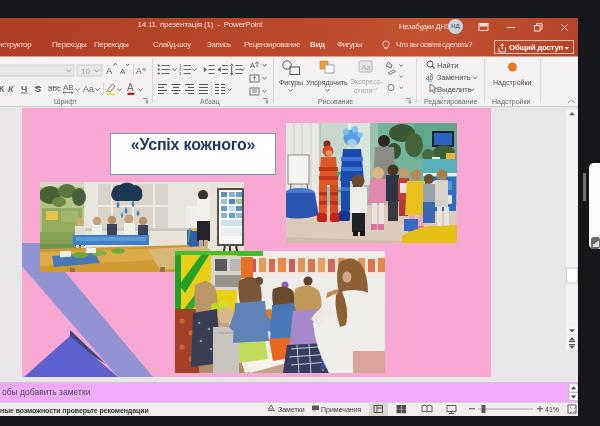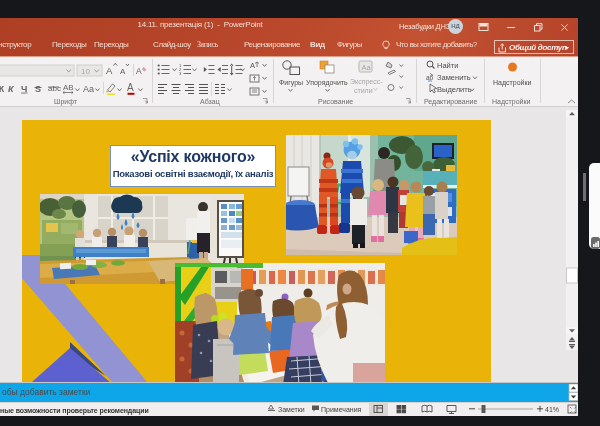--- a/index.html
+++ b/index.html
@@ -6,29 +6,29 @@
 *{box-sizing:border-box;}
 #stage{position:relative;width:600px;height:426px;background:#15171a;overflow:hidden;}
 .abs{position:absolute;}
 #redbar{left:0;top:18px;width:578px;height:38px;background:linear-gradient(115deg,#ae3f24 0%,#b8472b 45%,#c25231 72%,#b4432a 100%);}
 #titletext{left:0;top:20px;width:400px;text-align:center;color:#f3ddd6;font-size:8px;letter-spacing:-0.2px;}
 #acctname{left:399px;top:22px;color:#f6e4de;font-size:7.5px;letter-spacing:-0.2px;}
 #avatar{left:448px;top:19px;width:15px;height:15px;border-radius:50%;background:#cdd3da;color:#5d6e80;font-size:6px;font-weight:bold;text-align:center;line-height:15px;}
 .tab{top:40px;color:#f3dbd2;font-size:8px;letter-spacing:-0.4px;white-space:nowrap;}
 #ribbon{left:0;top:56px;width:578px;height:51px;background:#f3f1f1;border-top:1px solid #dd9d88;border-bottom:1px solid #d2cfce;}
 #work{left:0;top:107px;width:578px;height:275px;background:#e8e6e6;}
-#slide{left:22px;top:108px;width:469px;height:269px;background:#eab308;overflow:hidden;margin-top:12px;}
+#slide{left:22px;top:108px;width:469px;height:269px;background:#f9a8d4;overflow:hidden;}
 #tbox{left:88px;top:25px;width:166px;height:42px;border:1px solid #7694bc;background:#fff;text-align:center;white-space:nowrap;}
 #tbox .t1{font-size:16px;font-weight:bold;color:#1f3864;margin-top:2px;letter-spacing:-0.2px;}
 #tbox .t2{font-size:9.5px;font-weight:bold;color:#1f3864;margin-top:2px;letter-spacing:-0.25px;}
 .photo{position:absolute;overflow:hidden;}
 #ph1{left:18px;top:74px;width:204px;height:90px;background:#e4ded2;}
 #ph2{left:264px;top:15px;width:171px;height:120px;background:#8db5a5;}
 #ph3{left:153px;top:143px;width:210px;height:122px;background:#c8b49a;}
-#notesbar{left:0;top:382px;width:578px;height:20px;background:#0ea5e9;border-top:1px solid #c9c6c6;color:#4d4a4a;font-size:8.5px;}
+#notesbar{left:0;top:382px;width:578px;height:20px;background:#f0abfc;border-top:1px solid #c9c6c6;color:#4d4a4a;font-size:8.5px;}
 #statusbar{left:0;top:402px;width:578px;height:14px;background:#f0eeee;border-top:1px solid #d6d3d3;color:#413e3e;font-size:7px;}
 #rightcol{left:578px;top:0;width:22px;height:426px;background:#15171a;}
 #overlaybox{left:589px;top:163px;width:16px;height:86px;background:#fbfbfb;border-radius:5px;}
 #graybar{left:583px;top:173px;width:3px;height:28px;background:#6f6f6f;}
 </style>
 </head>
 <body>
 <div id="stage">
   <div id="redbar" class="abs"></div>
   <div id="titletext" class="abs">14.11. презентація (1)&nbsp; -&nbsp; PowerPoint</div>
@@ -41,30 +41,30 @@
       <line x1="29" y1="5.5" x2="37" y2="5.5"></line>
       <rect x="56.5" y="3.5" width="5.5" height="5.5"></rect>
         <path d="M58.5 3.5 v-1.8 h5.5 v5.5 h-1.8"></path>
       <path d="M83.5 2.5 l6 6 M89.5 2.5 l-6 6"></path>
     </g>
   </svg>
   <div class="tab abs" style="left:-10px;">Конструктор</div>
   <div class="tab abs" style="left:52px;">Переходы</div>
   <div class="tab abs" style="left:94px;">Переходы</div>
   <div class="tab abs" style="left:153px;">Слайд-шоу</div>
-  <div class="tab abs" style="left:197px;font-family:Liberation Serif, serif;">Запись</div>
+  <div class="tab abs" style="left:207px;">Запись</div>
   <div class="tab abs" style="left:244px;text-align:right;">Рецензирование</div>
   <div class="tab abs" style="left:310px;font-weight:bold;">Вид</div>
   <div class="tab abs" style="left:337px;">Фигуры</div>
-  <div class="tab abs" style="left:396px;letter-spacing:-0.55px;">Что вы хотите добавить?</div>
+  <div class="tab abs" style="left:396px;letter-spacing:-0.55px;">Что вы освітні сделать?</div>
   <svg class="abs" style="left:381px;top:40px" width="10" height="11" viewBox="0 0 10 11">
       <path d="M5 1 a3.2 3.2 0 0 1 3.2 3.2 c0 1.8-1.6 2.2-1.6 3.4 h-3.2 c0-1.2-1.6-1.6-1.6-3.4 A3.2 3.2 0 0 1 5 1 z M3.6 8.6 h2.8" stroke="#f3dbd2" fill="none" stroke-width="0.9"></path>
     </svg>
   <div class="abs" style="left:494px;top:40px;width:80px;height:14px;border:1px solid #e5c0b2;"></div>
-  <div class="abs" style="left:509px;top:43px;color:#fdf4f1;font-size:8px;font-weight:bold;letter-spacing:-0.3px;font-style:italic;">Общий доступ</div>
+  <div class="abs" style="left:509px;top:43px;color:#fdf4f1;font-size:8px;font-weight:bold;letter-spacing:-0.3px;">Общий доступ</div>
   <svg class="abs" style="left:498px;top:42.5px" width="72" height="10" viewBox="0 0 72 10">
     <path d="M1 4.5 v4.5 h6.5 v-4.5 M4.2 6.5 v-5.5 M2.4 2.6 l1.8-1.8 1.8 1.8" stroke="#fdf4f1" fill="none" stroke-width="0.9"></path>
     <path d="M66.5 4 l2.3 2.8 2.3-2.8 z" fill="#fdf4f1"></path>
   </svg>
 
   <div id="ribbon" class="abs"></div>
   <svg class="abs" style="left:0;top:56px" width="578" height="51" viewBox="0 0 578 51" font-family="Liberation Sans, sans-serif">
     <g stroke="#d8d5d4" stroke-width="1">
       <line x1="152.5" y1="3" x2="152.5" y2="47"></line>
       <line x1="273.5" y1="3" x2="273.5" y2="47"></line>
@@ -534,21 +534,20 @@
       <path d="M164 12 q11-9 21 0 q8 10 8 30 l-7 17 -19-6 q-8-24-3-41z" fill="#8d5f33"></path>
       <ellipse cx="172" cy="26" rx="4.5" ry="5.5" fill="#d0a888"></ellipse>
       <path d="M150 48 q24-14 44-6 q14 6 16 20 l0 60 -56 0 q-14-26-16-50 z" fill="#f0eeea"></path>
       <path d="M154 52 q-14 8-18 16 l8 8 q8-10 14-14z" fill="#ece9e4"></path>
       <path d="M166 38 q9 20 5 36 l-6 2 q-6-20-4-32z" fill="#8d5f33"></path>
       <rect x="178" y="100" width="32" height="22" fill="#d8a49c"></rect>
       </g>
     </svg></div>
     <div id="tbox" class="abs">
         <div class="t1">«Успіх кожного»</div>
-        <div class="t2">Показові освітні взаємодії, їх аналіз</div>
       </div>
   </div>
   <div class="abs" style="left:566px;top:110px;width:12px;height:240px;background:#f2f1f1;"></div>
   <svg class="abs" style="left:566px;top:110px" width="12" height="240" viewBox="0 0 12 240">
     <rect x="0" y="0" width="12" height="7" fill="#f6f5f5"></rect>
     <path d="M6 2 l-3 3.2 h6 z" fill="#5f5f5f"></path>
     <rect x="0.5" y="158" width="11" height="15" fill="#ffffff" stroke="#cbc8c8"></rect>
     <rect x="0" y="217" width="12" height="7" fill="#f6f5f5"></rect>
     <path d="M6 222.5 l-3-3.2 h6 z" fill="#5f5f5f"></path>
     <path d="M6 227 l-3 3.5 h6 z" fill="#5a5a5a"></path>

